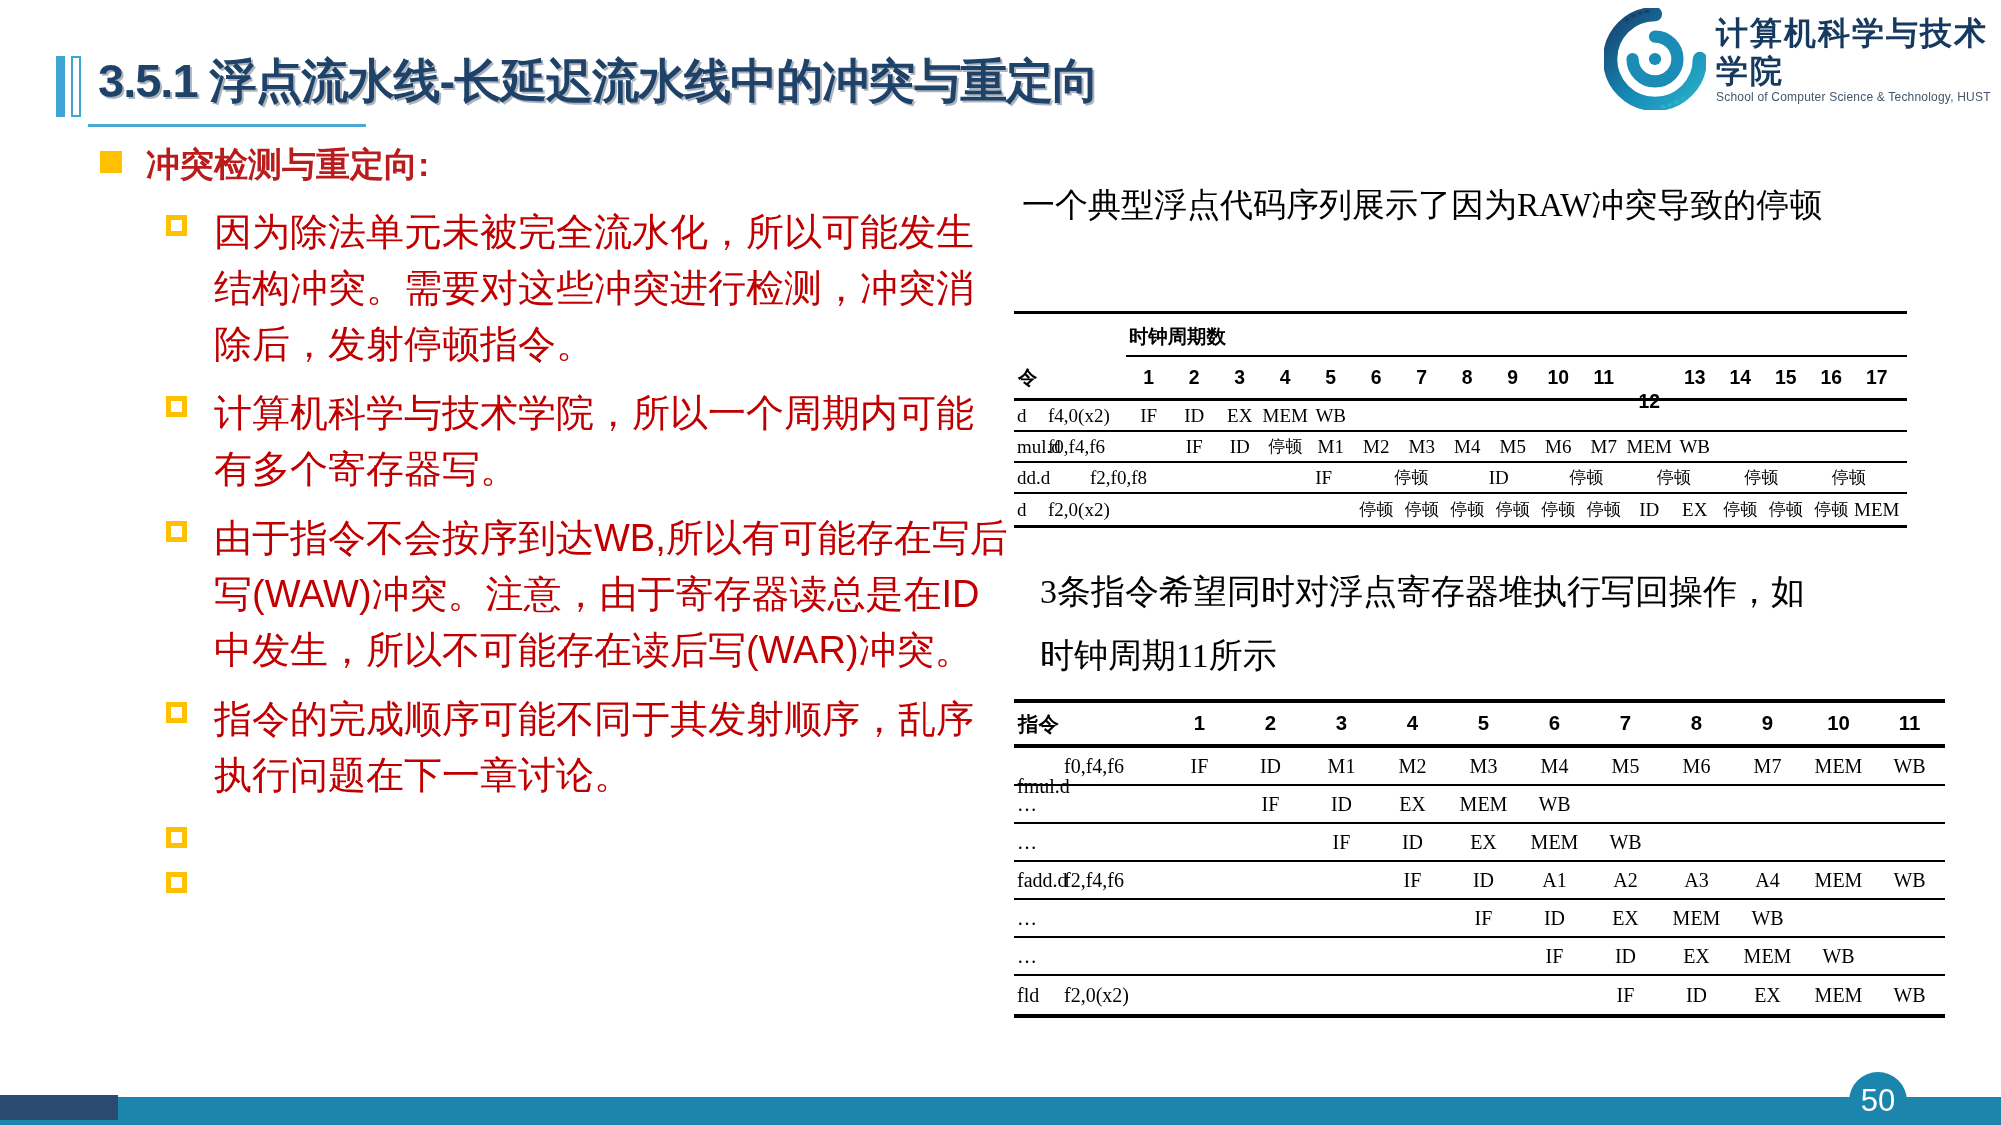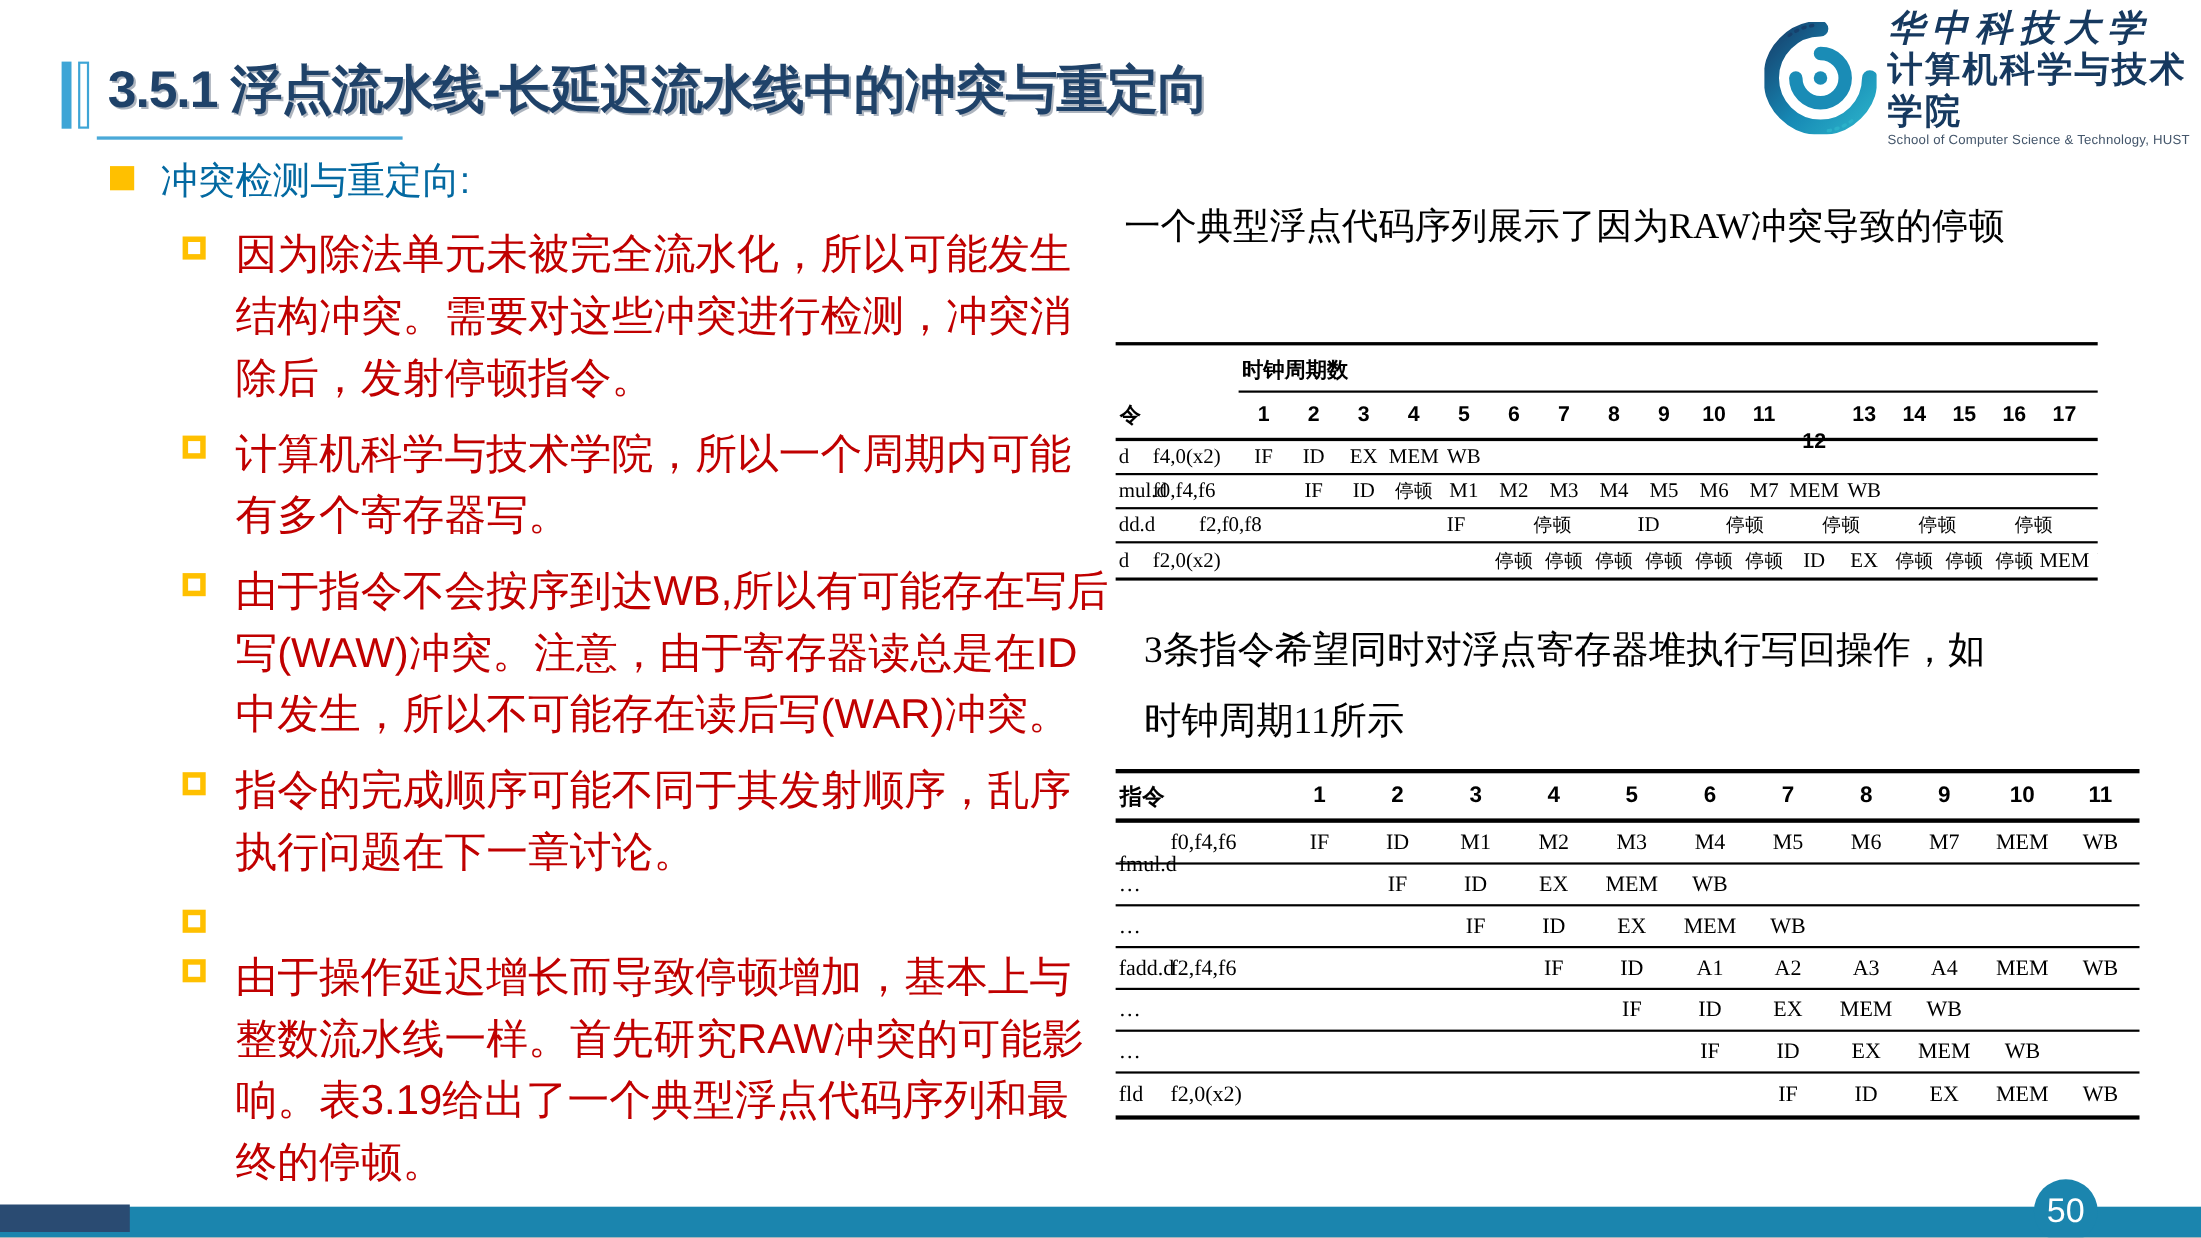--- a/index.html
+++ b/index.html
@@ -21,21 +21,21 @@
   .logo-text{margin-left:10px;}
   .logo-cn1{font-family:"Liberation Serif","DejaVu Serif",serif;font-style:italic;font-weight:bold;
             font-size:33px;color:#16395f;letter-spacing:7px;line-height:36px;}
   .logo-cn2{font-weight:bold;font-size:32px;color:#16395f;letter-spacing:2px;line-height:38px;}
   .logo-en{font-size:12px;color:#44566b;letter-spacing:0.2px;line-height:14px;}
 
   
   .left-panel{position:absolute;left:95px;top:142px;width:925px;}
   .lp-heading{display:flex;margin-bottom:18px;}
   .sq-filled{width:22px;height:22px;background:#ffc000;margin:9px 24px 0 5px;flex:none;}
-  .lp-heading-text{font-size:34px;color:#0369a1;line-height:44px;}
+  .lp-heading-text{font-size:34px;color:#b91c1c;line-height:44px;font-weight:bold;}
   .bullet-item{display:flex;margin-bottom:13px;}
   .sq-hollow{width:11px;height:11px;border:5px solid #ffc000;margin:11px 27px 0 71px;flex:none;}
   .bullet-text{width:795px;font-size:38px;line-height:56px;color:#c00000;}
 
   
   .caption-top{position:absolute;left:1022px;top:183px;white-space:nowrap;
                font-family:"Liberation Serif","DejaVu Serif",serif;font-size:33px;color:#000;}
   .caption-mid{position:absolute;left:1040px;top:560px;width:775px;
                font-family:"Liberation Serif","DejaVu Serif",serif;font-size:34px;
                line-height:64px;color:#000;}
@@ -85,21 +85,20 @@
           <stop offset="1" stop-color="#2bb1c9"></stop>
         </linearGradient>
       </defs>
       <path d="M50 6 A44 44 0 1 0 94 50" fill="none" stroke="url(#lg)" stroke-width="14" stroke-linecap="round"></path>
       <path d="M50 28 A22 22 0 1 1 28 50" fill="none" stroke="#1a8cb6" stroke-width="12" stroke-linecap="round"></path>
       <circle cx="50" cy="50" r="6" fill="#1a8cb6"></circle>
       <path d="M22 12 A48 48 0 0 1 44 3" fill="none" stroke="#16406c" stroke-width="3" stroke-dasharray="2 5" stroke-linecap="round"></path>
       <path d="M78 88 A48 48 0 0 1 56 97" fill="none" stroke="#2bb1c9" stroke-width="3" stroke-dasharray="2 5" stroke-linecap="round"></path>
     </svg>
     <div class="logo-text">
-      <div class="logo-cn1">华中科技大学</div>
       <div class="logo-cn2">计算机科学与技术学院</div>
       <div class="logo-en">School of Computer Science &amp; Technology, HUST</div>
     </div>
   </div>
 
   <div class="left-panel">
     <div class="lp-heading">
       <span class="sq-filled"></span>
       <span class="lp-heading-text">冲突检测与重定向:</span>
     </div>
@@ -118,21 +117,20 @@
         </div>
         <div class="bullet-item">
           <span class="sq-hollow"></span>
           <div class="bullet-text">指令的完成顺序可能不同于其发射顺序，乱序执行问题在下一章讨论。</div>
         </div>
         <div class="bullet-item">
           <span class="sq-hollow"></span>
         </div>
         <div class="bullet-item">
           <span class="sq-hollow"></span>
-          <div class="bullet-text">由于操作延迟增长而导致停顿增加，基本上与整数流水线一样。首先研究RAW冲突的可能影响。表3.19给出了一个典型浮点代码序列和最终的停顿。</div>
         </div>
       </div>
   </div>
 
   <div class="caption-top">一个典型浮点代码序列展示了因为RAW冲突导致的停顿</div>
   <div id="table1" class="ptable" style="width: 893px;">
       <div class="t-inner" style="width: 931px;">
         <div class="t-thick" style="height: 3px;"></div>
         <div class="t-clockhead" style="margin-left: 112px;"><span class="t-clocklabel">时钟周期数</span></div>
         <div class="t-cyclerow">

